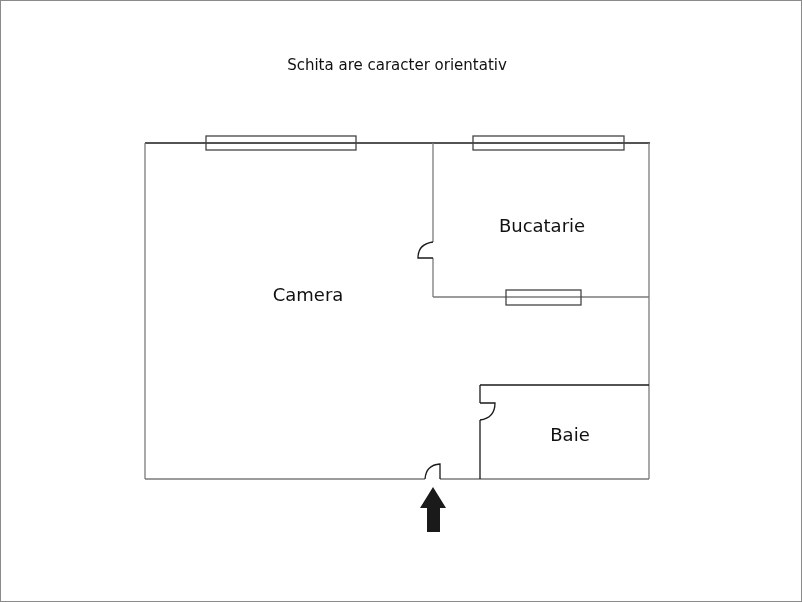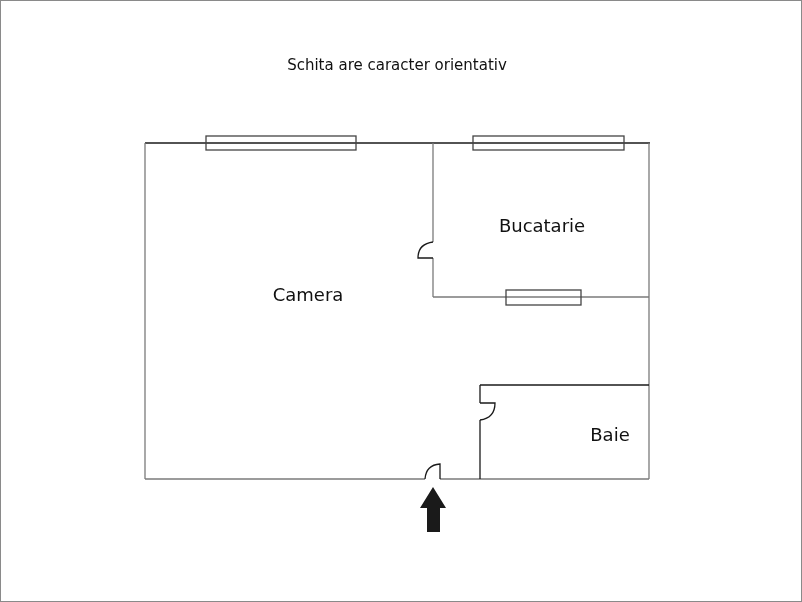--- a/index.html
+++ b/index.html
@@ -78,14 +78,14 @@
     </g>
 
     <g>
       <polygon points="433,487 446,508 440,508 440,532 427,532 427,508 420,508" fill="#1a1a1a"></polygon>
     </g>
   </svg>
 
   <div class="label title" style="left:396px; top:64px;">Schita are caracter orientativ</div>
   <div class="label" style="left:294px; top:293px;margin-left:13px;">Camera</div>
   <div class="label" style="left:541px; top:224px;">Bucatarie</div>
-  <div class="label" style="left:569px; top:433px;margin-left:40px;">Baie</div>
+  <div class="label" style="left:569px; top:433px;">Baie</div>
 </div>
 
 </body></html>

